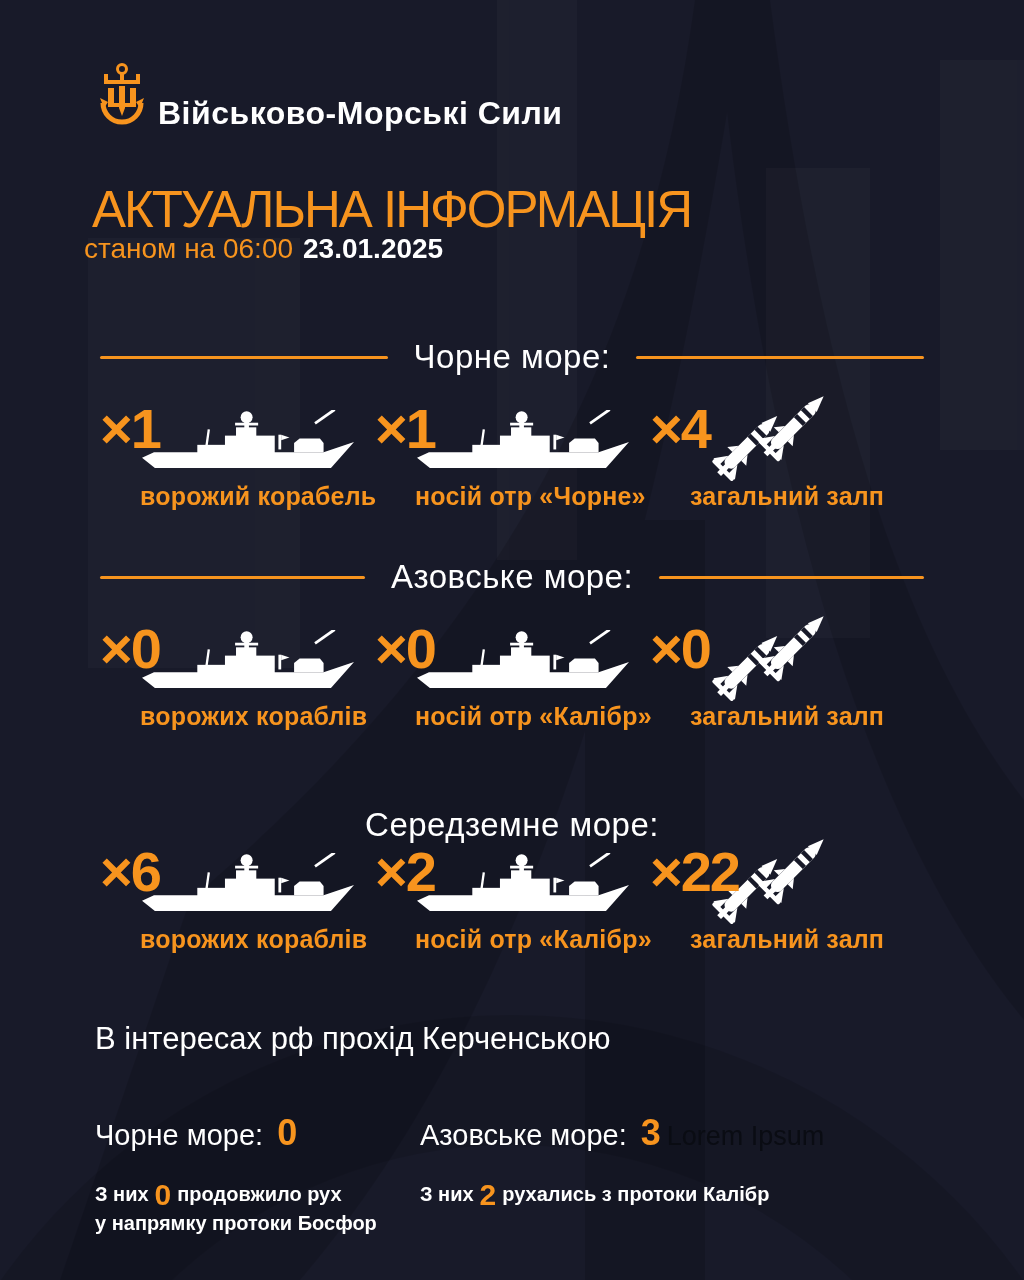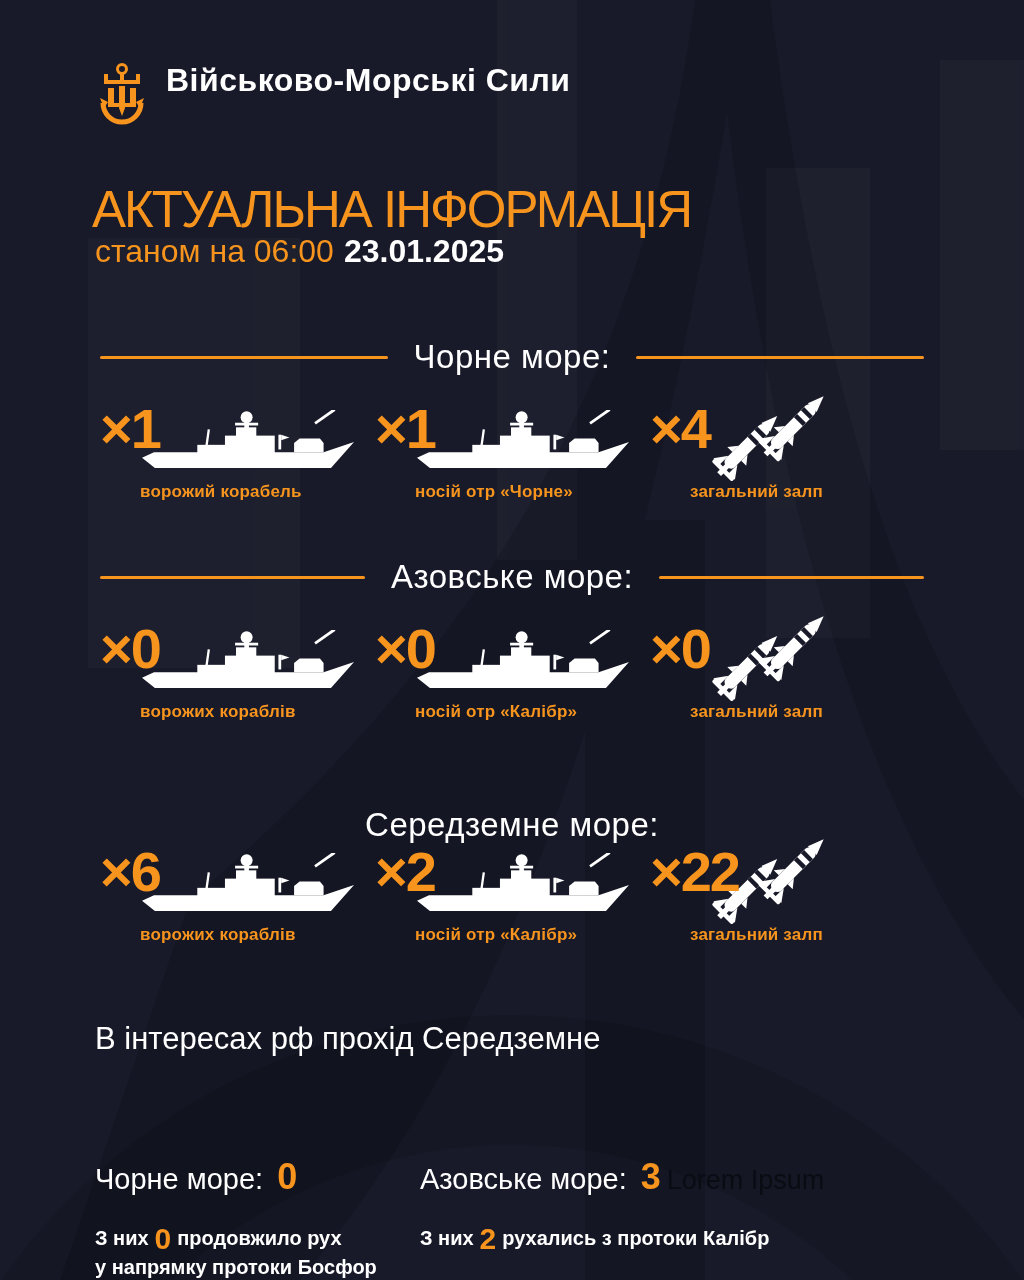--- a/index.html
+++ b/index.html
@@ -3,45 +3,45 @@
 <meta charset="utf-8">
 <style>
   * { margin:0; padding:0; box-sizing:border-box; }
   html,body { background:#0d0e15; }
   body { font-family:"Liberation Sans", sans-serif; }
   .canvas { position:relative; width:1024px; height:1280px; margin:0 auto;
             background:#181a29; overflow:hidden; color:#ffffff; }
   .bg-watermark { position:absolute; left:0; top:0; z-index:0; }
   .layer { position:absolute; z-index:1; }
 
-  .brand { left:98px; top:62px; display:flex; align-items:flex-start; gap:20px; }
+  .brand { left:98px; top:62px; display:flex; align-items:flex-end; gap:12px; }
   .brand-name { font-size:32px; font-weight:700; letter-spacing:.5px; color:#fff; }
 
   .main-title { left:92px; top:152px; font-size:51px; font-weight:400;
                 color:#F7941E; letter-spacing:-2px; white-space:nowrap;margin-top:28px; }
-  .asof { left:95px; top:233px; font-size:32px; color:#F7941E; }
+  .asof { left:84px; top:233px; font-size:28px; color:#F7941E; }
   .asof .date { color:#ffffff; font-weight:700; margin-left:10px; }
 
   .sec-head { left:100px; width:824px; display:flex; align-items:center; gap:26px; }
   .sec-head .line { flex:1; height:3px; background:#F7941E; border-radius:2px; }
   .sec-head h2 { font-size:33px; font-weight:400; color:#fff; white-space:nowrap; letter-spacing:.5px; }
   .sec1 { top:338px; } .sec2 { top:558px; } .sec3 { top:780px;flex-direction:column; }
 
   .stats-row { left:100px; width:824px; display:flex; }
   .row1 { top:400px; } .row2 { top:620px; } .row3 { top:843px; }
   .stat { position:relative; width:275px; height:140px; flex:none; }
   .stat .count { position:absolute; left:0; top:-4px; font-size:56px; font-weight:700;
                  color:#F7941E; letter-spacing:-2px; z-index:3; white-space:nowrap; }
   .stat .ship { position:absolute; left:42px; top:10px; z-index:2; }
   .stat .missiles { position:absolute; left:52px; top:-16px; z-index:2; }
-  .stat .stat-label { position:absolute; left:40px; top:82px; font-size:17px;
+  .stat .stat-label { position:absolute; left:40px; top:82px; font-size:25px;
                       font-weight:700; color:#F7941E; letter-spacing:.2px; white-space:nowrap; }
 
   .f-intro { left:95px; top:1018px; font-size:31px; line-height:41px; color:#fff; }
-  .f-col { top:1156px; }
+  .f-col { top:1112px; }
   .f-col.fc-left { left:95px; }
   .f-col.fc-right { left:420px; }
   .f-head { font-size:29px; color:#fff; white-space:nowrap; }
   .f-head .big-num { color:#F7941E; font-weight:700; font-size:36px; margin-left:14px; }
   .f-head .watermark-text { color:#0a0c13; font-size:27px; font-weight:400; margin-left:6px; }
   .f-detail { margin-top:26px; font-size:20px; font-weight:700; line-height:28px;
               color:#fff; white-space:nowrap; }
   .f-detail .mid-num { color:#F7941E; font-size:30px; font-weight:700;
                        margin:0 6px; vertical-align:-4px; }
 </style>
@@ -319,21 +319,21 @@
             <path d="M7,16 L17,30 L7,30 Z" fill="#fff"></path>
             <rect x="-3" y="24" width="6" height="14" fill="#fff"></rect>
             <rect x="-16" y="29" width="32" height="5" rx="2" fill="#fff"></rect>
           </g>
         </svg>
       <div class="stat-label">загальний залп</div>
     </div>
   </div>
 
   <div class="layer f-intro">
-    <div>В інтересах рф прохід Середземне</div>
+    <div>В інтересах рф прохід Керченською</div>
   </div>
 
   <div class="layer f-col fc-left">
     <div class="f-head">
       <span>Чорне море:</span><span class="big-num">0</span>
     </div>
     <div class="f-detail">
       <span>З них</span><span class="mid-num">0</span><span>продовжило рух</span>
       <div>у напрямку протоки Босфор</div>
     </div>

